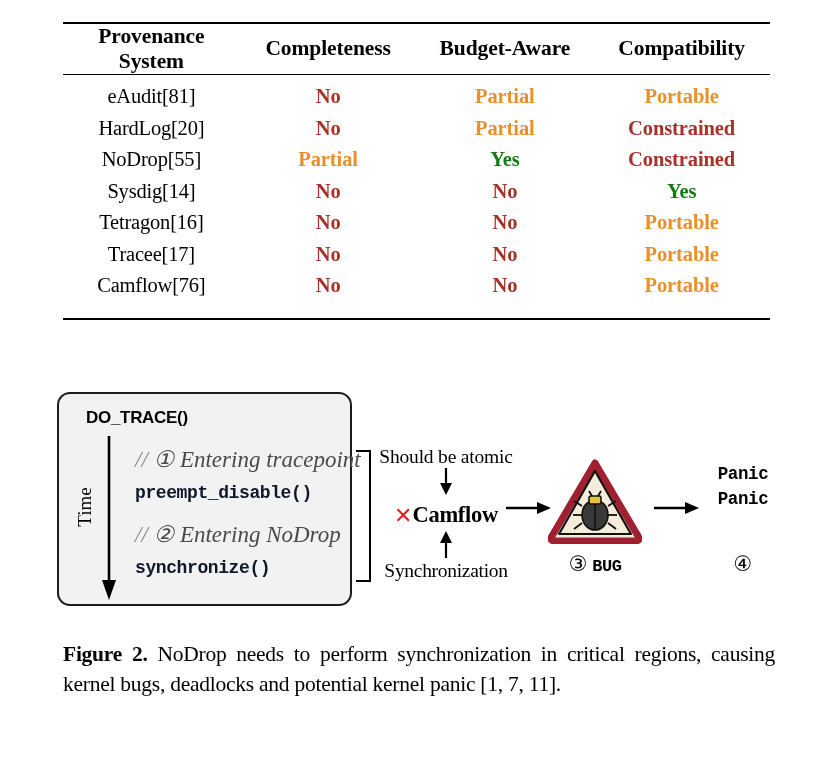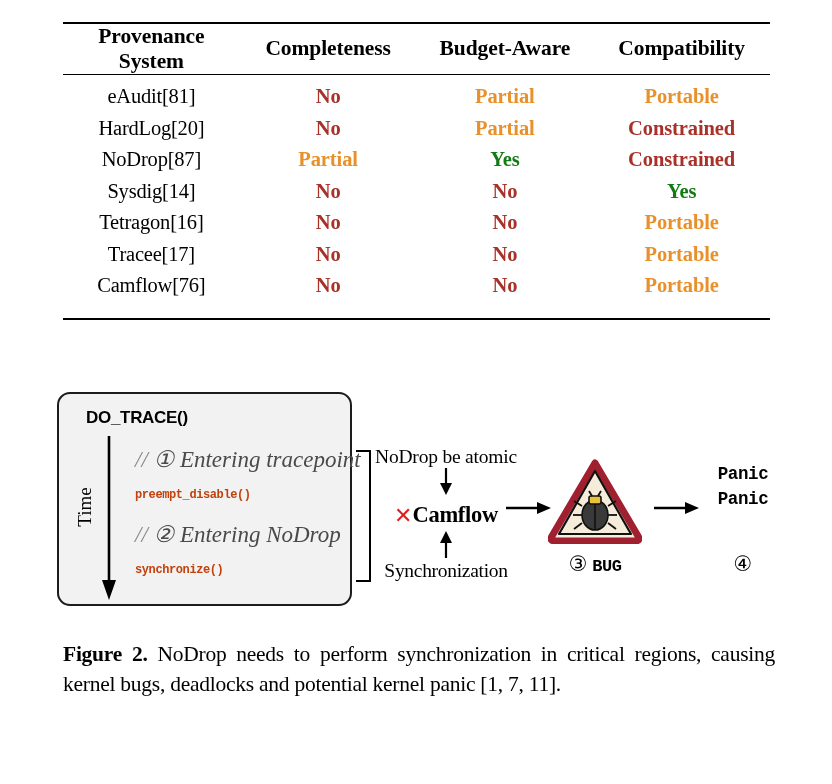--- a/index.html
+++ b/index.html
@@ -143,23 +143,23 @@
     font-size: 23px;
   }
   .code-comment .slashes {
     font-family: "Liberation Serif", "DejaVu Serif", serif;
     color: #8a8a8a;
     font-style: italic;
   }
   .code-call {
     font-family: "Liberation Mono", "DejaVu Sans Mono", monospace;
     font-weight: bold;
-    font-size: 12px;
+    font-size: 18px;
     letter-spacing: -0.4px;
-    color: #c2410c;
+    color: #0f172a;
   }
   #cl1 { top: 52px; }
   #cl2 { top: 89px; }
   #cl3 { top: 127px; }
   #cl4 { top: 164px; }
 
   
   #bracket {
     position: absolute;
     left: 356px;
@@ -322,21 +322,21 @@
         <td class="val" style="color: rgb(232, 145, 42);">Partial</td>
         <td class="val" style="color: rgb(232, 145, 42);">Portable</td>
       </tr>
       <tr class="datarow">
         <td class="sysname">HardLog[20]</td>
         <td class="val" style="color: rgb(168, 50, 42);">No</td>
         <td class="val" style="color: rgb(232, 145, 42);">Partial</td>
         <td class="val" style="color: rgb(168, 50, 42);">Constrained</td>
       </tr>
       <tr class="datarow">
-        <td class="sysname">NoDrop[87]</td>
+        <td class="sysname">NoDrop[55]</td>
         <td class="val" style="color: rgb(232, 145, 42);">Partial</td>
         <td class="val" style="color: rgb(19, 122, 19);">Yes</td>
         <td class="val" style="color: rgb(168, 50, 42);">Constrained</td>
       </tr>
       <tr class="datarow">
         <td class="sysname">Sysdig[14]</td>
         <td class="val" style="color: rgb(168, 50, 42);">No</td>
         <td class="val" style="color: rgb(168, 50, 42);">No</td>
         <td class="val" style="color: rgb(19, 122, 19);">Yes</td>
       </tr>
@@ -389,21 +389,21 @@
       <span class="code-comment"><span class="slashes">//</span> <span>②</span> <span>Entering NoDrop</span></span>
     </div>
     <div class="code-line" id="cl4">
       <span class="code-call">synchronize()</span>
     </div>
   </div>
 
   <div id="bracket"></div>
 
   <div id="conflict-group">
-    <div id="should-atomic">NoDrop be atomic</div>
+    <div id="should-atomic">Should be atomic</div>
     <div id="arrow-down">
       <svg width="22" height="28" viewBox="0 0 22 28">
         <line x1="11" y1="0" x2="11" y2="18" stroke="#000" stroke-width="2.2"></line>
         <polygon points="11,27 5,15 17,15" fill="#000"></polygon>
       </svg>
     </div>
     <div id="conflict-row">
       <span id="conflict-x">✕</span><span id="conflict-text">Camflow</span>
     </div>
     <div id="arrow-up">

